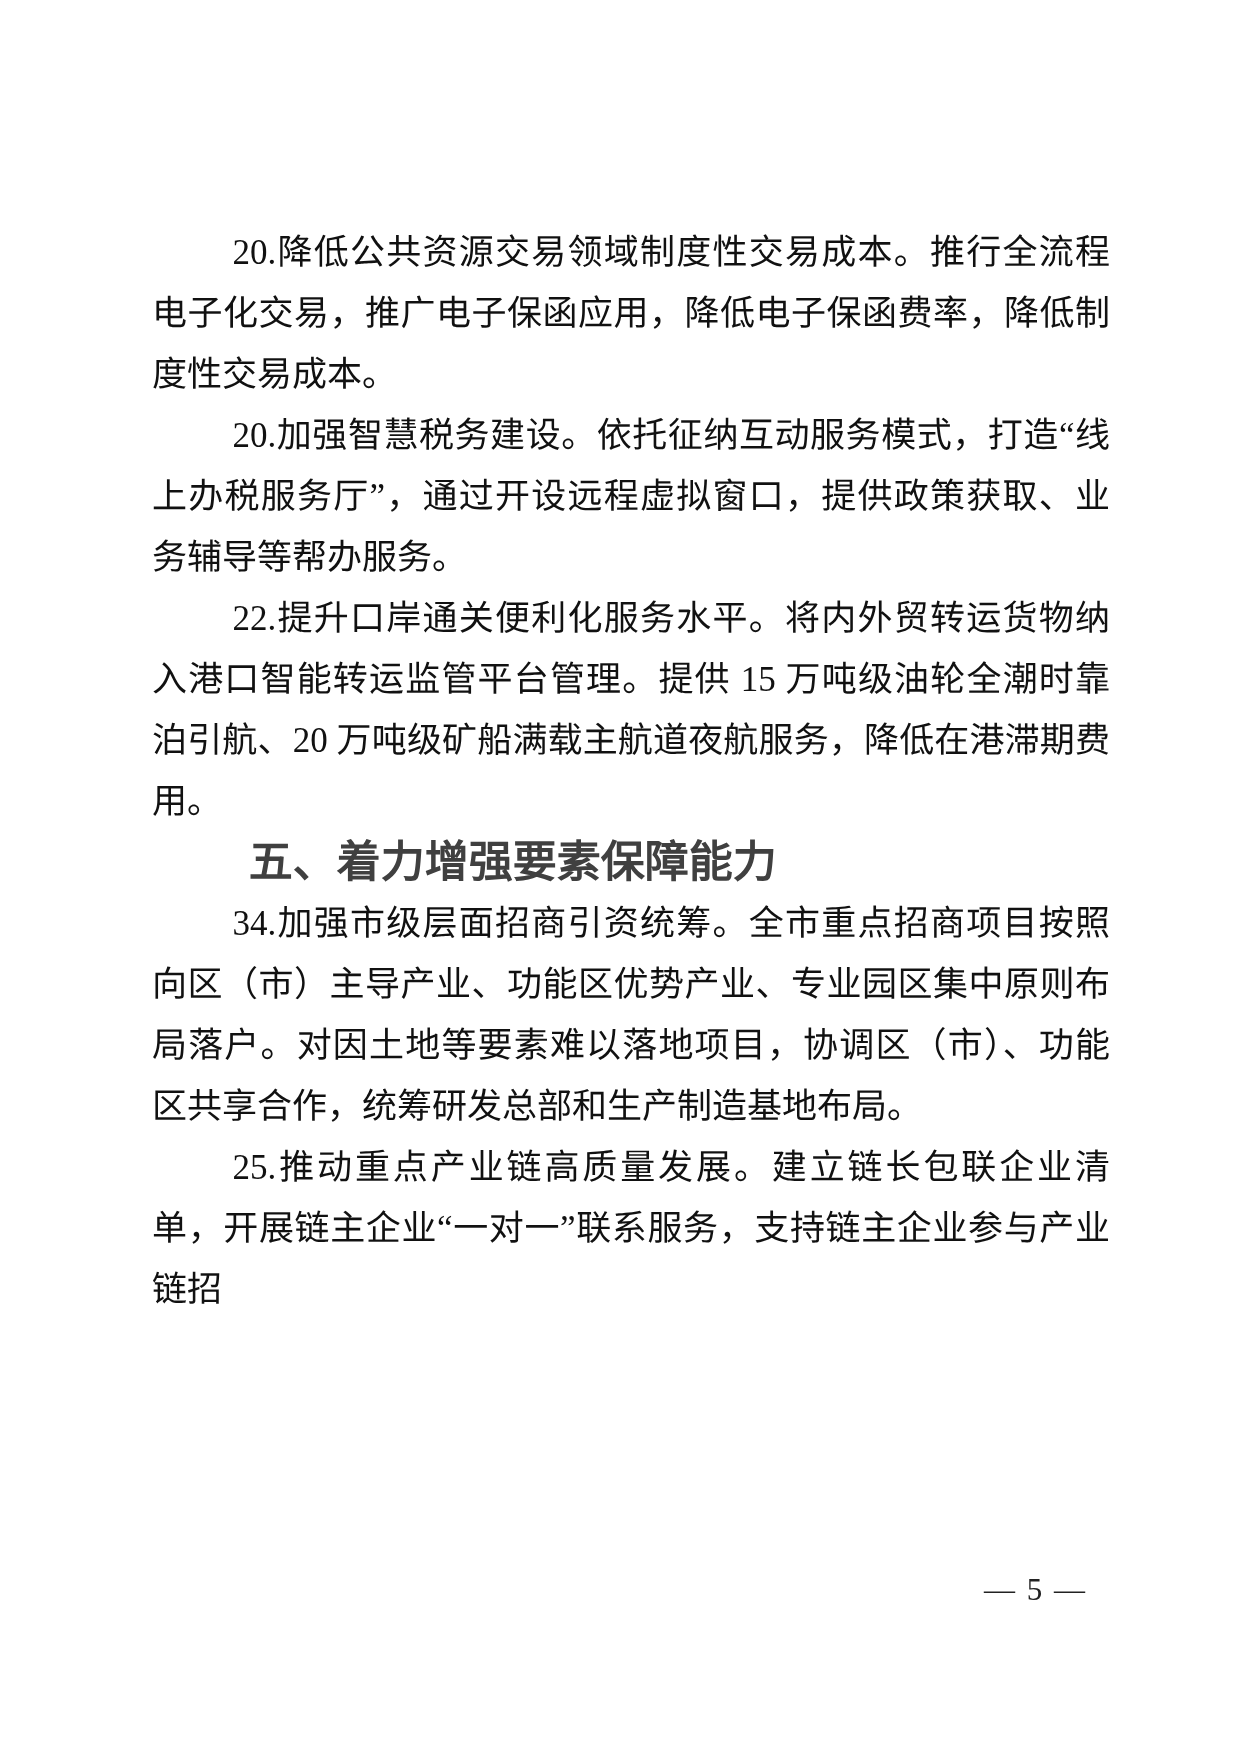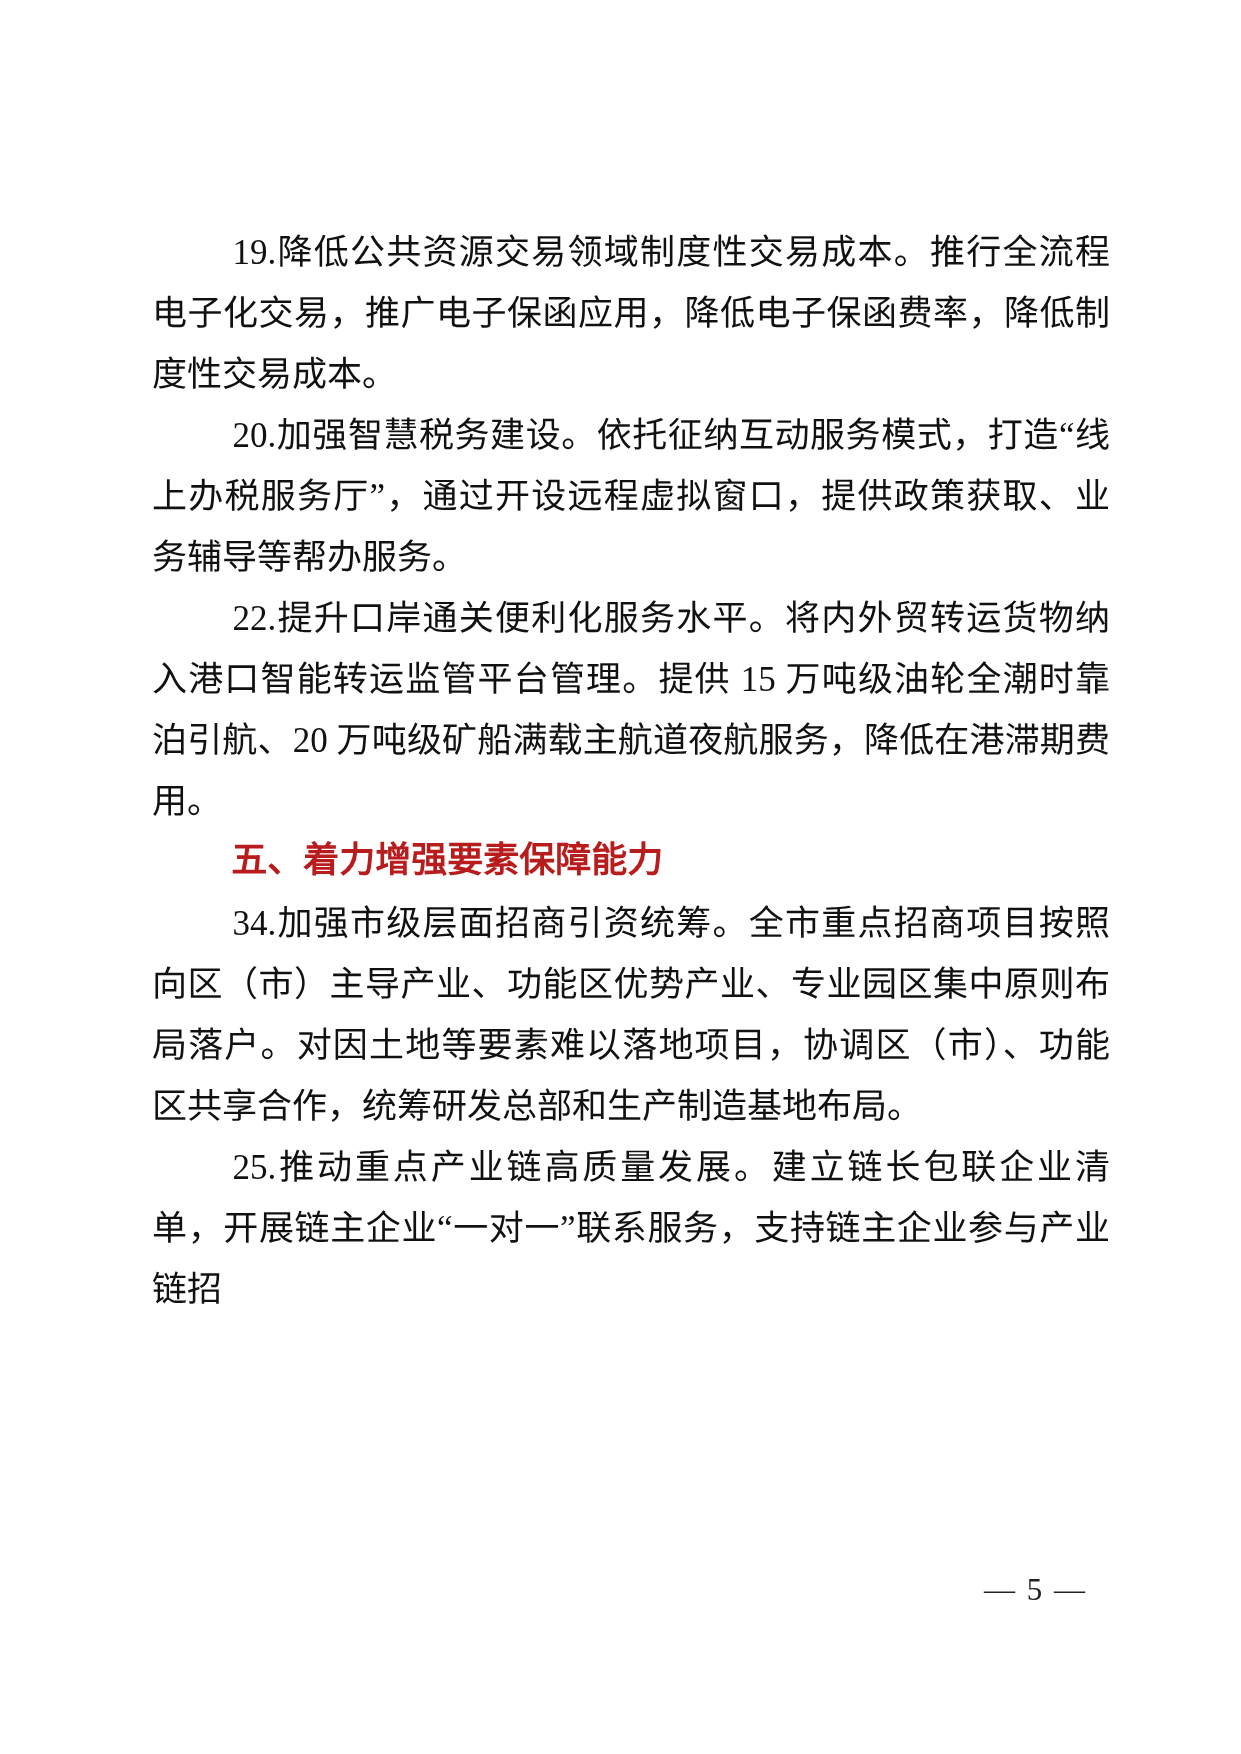--- a/index.html
+++ b/index.html
@@ -27,44 +27,44 @@
     text-justify: inter-ideograph;
   }
   .body-para {
     margin: 0;
     text-indent: 2.3em;
     font-weight: normal;
   }
   .section-heading {
     margin: 0;
     text-indent: 2.2em;
-    font-family: Liberation Mono, monospace;
+    font-family: Liberation Serif, serif;
     font-weight: bold;
-    font-size: 36px;
+    font-size: 44px;
     line-height: 61px;
-    color: #b91c1c;
+    color: #404040;
   }
   .page-number {
     position: absolute;
     top: 1572px;
     right: 154px;
     color: #222222;
     font-family: "Liberation Serif", "DejaVu Serif", serif;
     font-size: 31px;
     line-height: 36px;
     letter-spacing: 2px;
     white-space: pre;
   }
 </style>
 </head>
 <body>
 
 <div class="page">
   <div class="content">
-    <p class="body-para">19.降低公共资源交易领域制度性交易成本。推行全流程电子化交易，推广电子保函应用，降低电子保函费率，降低制度性交易成本。</p>
+    <p class="body-para">20.降低公共资源交易领域制度性交易成本。推行全流程电子化交易，推广电子保函应用，降低电子保函费率，降低制度性交易成本。</p>
     <p class="body-para">20.加强智慧税务建设。依托征纳互动服务模式，打造“线上办税服务厅”，通过开设远程虚拟窗口，提供政策获取、业务辅导等帮办服务。</p>
     <p class="body-para">22.提升口岸通关便利化服务水平。将内外贸转运货物纳入港口智能转运监管平台管理。提供 15 万吨级油轮全潮时靠泊引航、20 万吨级矿船满载主航道夜航服务，降低在港滞期费用。</p>
     <h2 class="section-heading">五、着力增强要素保障能力</h2>
     <p class="body-para">34.加强市级层面招商引资统筹。全市重点招商项目按照向区（市）主导产业、功能区优势产业、专业园区集中原则布局落户。对因土地等要素难以落地项目，协调区（市）、功能区共享合作，统筹研发总部和生产制造基地布局。</p>
     <p class="body-para">25.推动重点产业链高质量发展。建立链长包联企业清单，开展链主企业“一对一”联系服务，支持链主企业参与产业链招</p>
   </div>
 
   <div class="page-number">— 5 —</div>
 </div>
 

